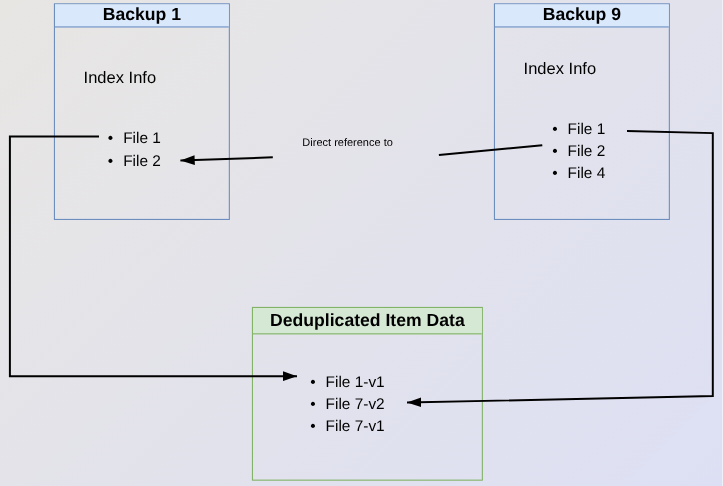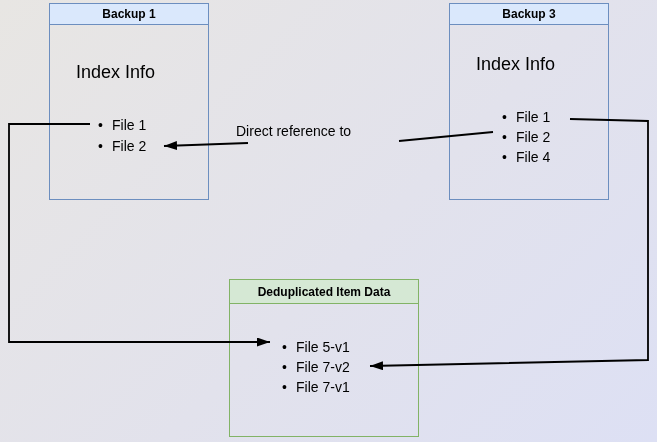--- a/index.html
+++ b/index.html
@@ -13,52 +13,52 @@
   }
   .node{
     position:absolute;
     box-sizing:border-box;
     border:1.5px solid var(--blue-border,#6c8ebf);
     background:transparent;
   }
   .node-header{
     box-sizing:border-box;
     display:flex;align-items:center;justify-content:center;
-    font-weight:bold;font-size:12px;
+    font-weight:bold;font-size:16px;
     height:21px;
     background:var(--blue-fill,#dae8fc);
     border-bottom:1.5px solid var(--blue-border,#6c8ebf);
     white-space:nowrap;
   }
   .node.green{border-color:var(--green-border,#82b366);}
   .node.green .node-header{
     background:var(--green-fill,#d5e8d4);
     border-bottom-color:var(--green-border,#82b366);
     height:24px;
   }
   #backup1{left:49px;top:3px;width:160px;height:197px;}
   #backup2{left:449px;top:3px;width:160px;height:197px;}
-  #dedup{left:229px;top:279px;width:190px;height:158px;}
-  .index-label{position:absolute;font-size:18px;white-space:nowrap;}
+  #dedup{left:229px;top:279px;width:210px;height:158px;}
+  .index-label{position:absolute;font-size:15px;white-space:nowrap;}
   #backup1 .index-label{left:26px;top:58px;}
   #backup2 .index-label{left:26px;top:50px;}
   ul.filelist{
     position:absolute;margin:0;padding:0;list-style:none;
     font-size:14px;white-space:nowrap;
   }
   ul.filelist li::before{
     content:"\2022";
     display:inline-block;width:14px;
   }
   #backup1 ul.filelist{left:48px;top:111px;line-height:20.5px;}
   #backup2 ul.filelist{left:52px;top:103px;line-height:20px;}
   #dedup ul.filelist{left:52px;top:57px;line-height:20px;}
   .annotation{
     position:absolute;left:236px;top:122px;width:160px;
-    text-align:left;font-size:14px;line-height:18px;
+    text-align:center;font-size:10px;line-height:18px;
   }
   svg.arrows{position:absolute;left:0;top:0;pointer-events:none;}
   svg.arrows path{stroke:var(--arrow,#000);stroke-width:1.8;fill:none;}
   svg.arrows marker path{fill:var(--arrow,#000);stroke:none;}
 </style>
 </head>
 <body>
 
 <div class="canvas">
 
@@ -68,36 +68,36 @@
     </div>
     <div class="index-label">Index Info</div>
     <ul class="filelist">
       <li>File 1</li>
       <li>File 2</li>
     </ul>
   </div>
 
   <div class="node blue" id="backup2">
     <div class="node-header">
-      <span>Backup 3</span>
+      <span>Backup 9</span>
     </div>
     <div class="index-label">Index Info</div>
     <ul class="filelist">
       <li>File 1</li>
       <li>File 2</li>
       <li>File 4</li>
     </ul>
   </div>
 
   <div class="node green" id="dedup">
     <div class="node-header">
       <span>Deduplicated Item Data</span>
     </div>
     <ul class="filelist">
-      <li>File 5-v1</li>
+      <li>File 1-v1</li>
       <li>File 7-v2</li>
       <li>File 7-v1</li>
     </ul>
   </div>
 
   <div class="annotation">
     <div>Direct reference to</div>
   </div>
 
   <svg class="arrows" width="657" height="442" viewBox="0 0 657 442">

